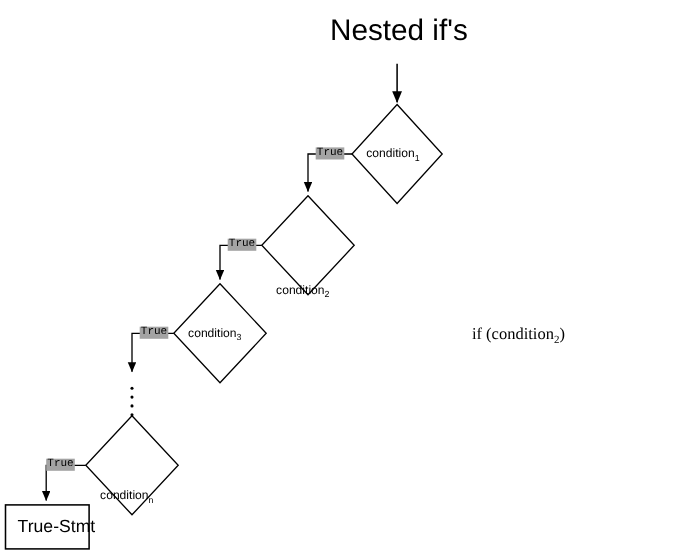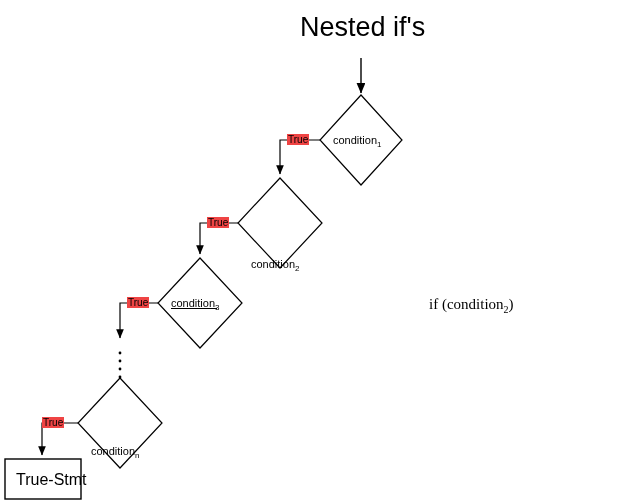--- a/index.html
+++ b/index.html
@@ -41,26 +41,26 @@
     color: #000000;
     white-space: nowrap;
     text-align: left;
   }
   .node-label sub {
     font-size: 8px;
     line-height: 0;
   }
   .edge-label {
     position: absolute;
-    font-family: Liberation Sans, sans-serif;
+    font-family: Liberation Mono, monospace;
     font-size: 10px;
     line-height: 11px;
     color: #000000;
     white-space: nowrap;
-    background: #ef4444;
+    background: #a3a3a3;
     padding: 0 1px;
   }
   .box-label {
     position: absolute;
     font-family: "Liberation Sans", sans-serif;
     font-size: 16px;
     line-height: 13px;
     color: #000000;
     white-space: nowrap;
   }
@@ -122,21 +122,21 @@
 
   <rect x="5" y="459" width="76" height="40" fill="#ffffff" stroke="#000000" stroke-width="1.4"></rect>
 </svg>
 
 <div class="node-label" style="left:333px; top:134px;">
   <span>condition</span><sub>1</sub>
 </div>
 <div class="node-label" style="left:251px; top:217px;margin-top:41px;">
   <span>condition</span><sub>2</sub>
 </div>
-<div class="node-label" style="left:171px; top:297px;text-decoration:underline;">
+<div class="node-label" style="left:171px; top:297px;">
   <span>condition</span><sub>3</sub>
 </div>
 <div class="node-label" style="left:91px; top:417px;margin-top:28px;">
   <span>condition</span><sub>n</sub>
 </div>
 <div class="box-label" style="left:16px; top:473px;">True-Stmt</div>
 
 <div class="edge-label" style="left:287px; top:134px;">True</div>
 <div class="edge-label" style="left:207px; top:217px;">True</div>
 <div class="edge-label" style="left:127px; top:297px;">True</div>

